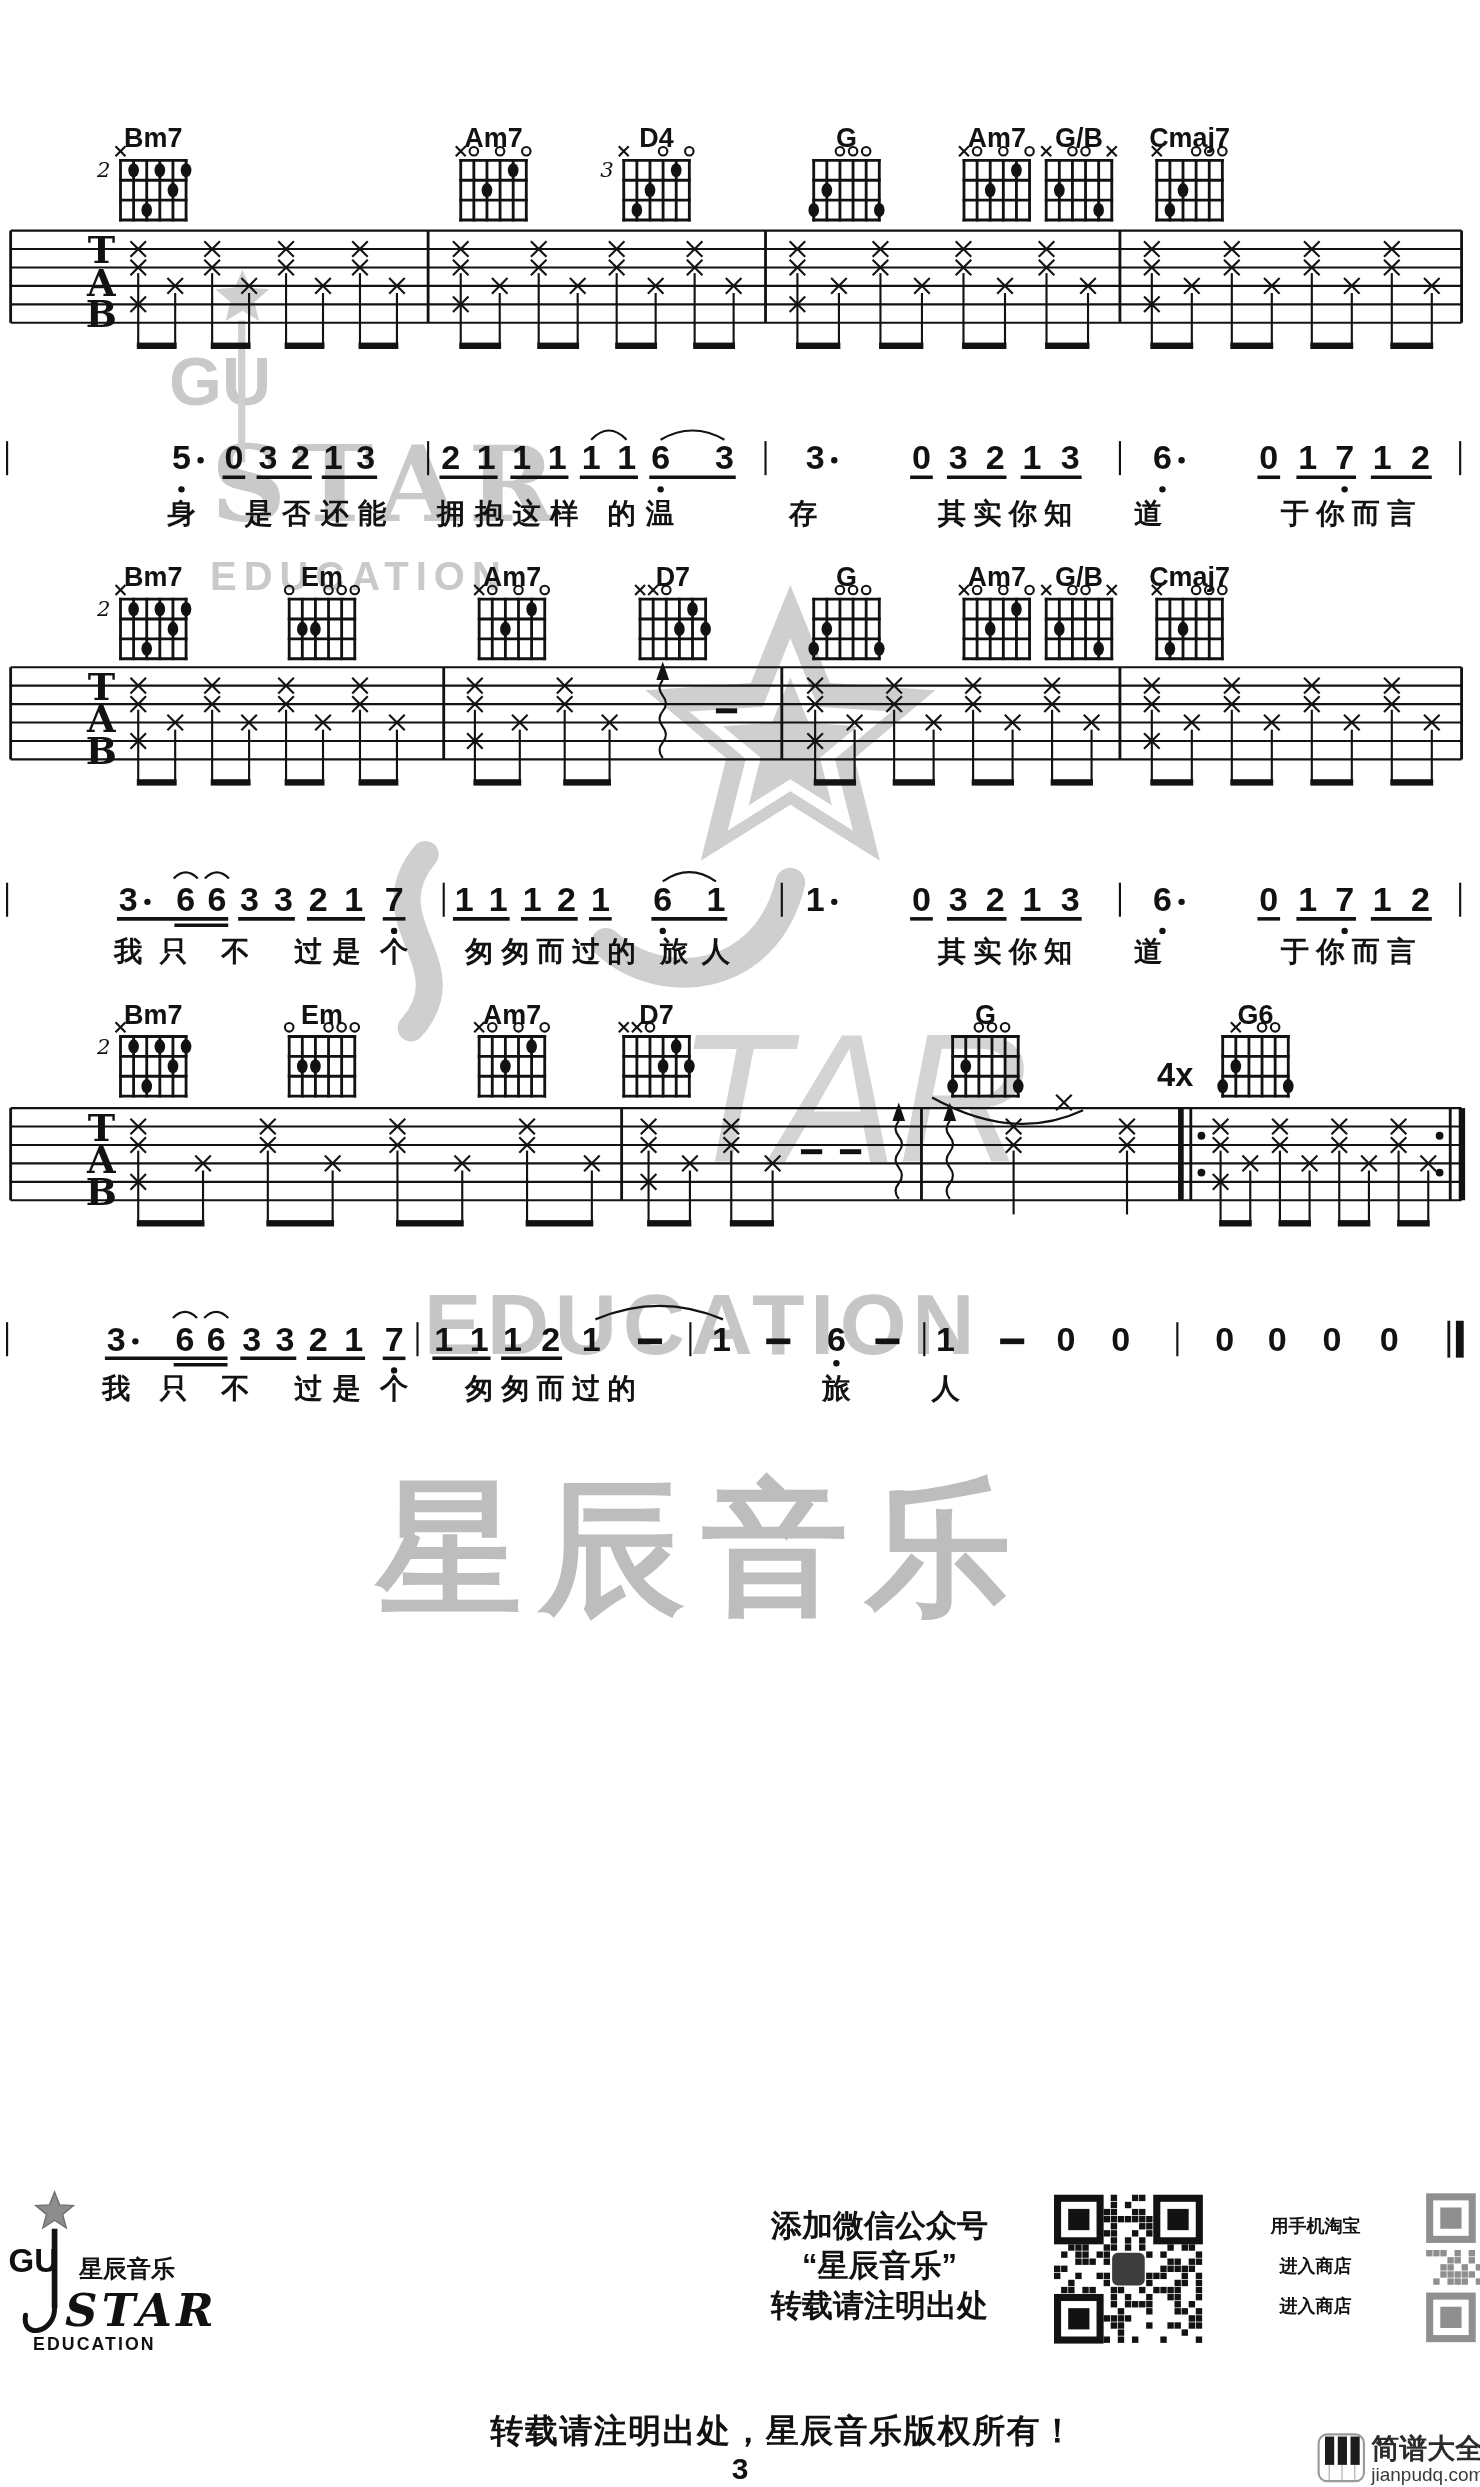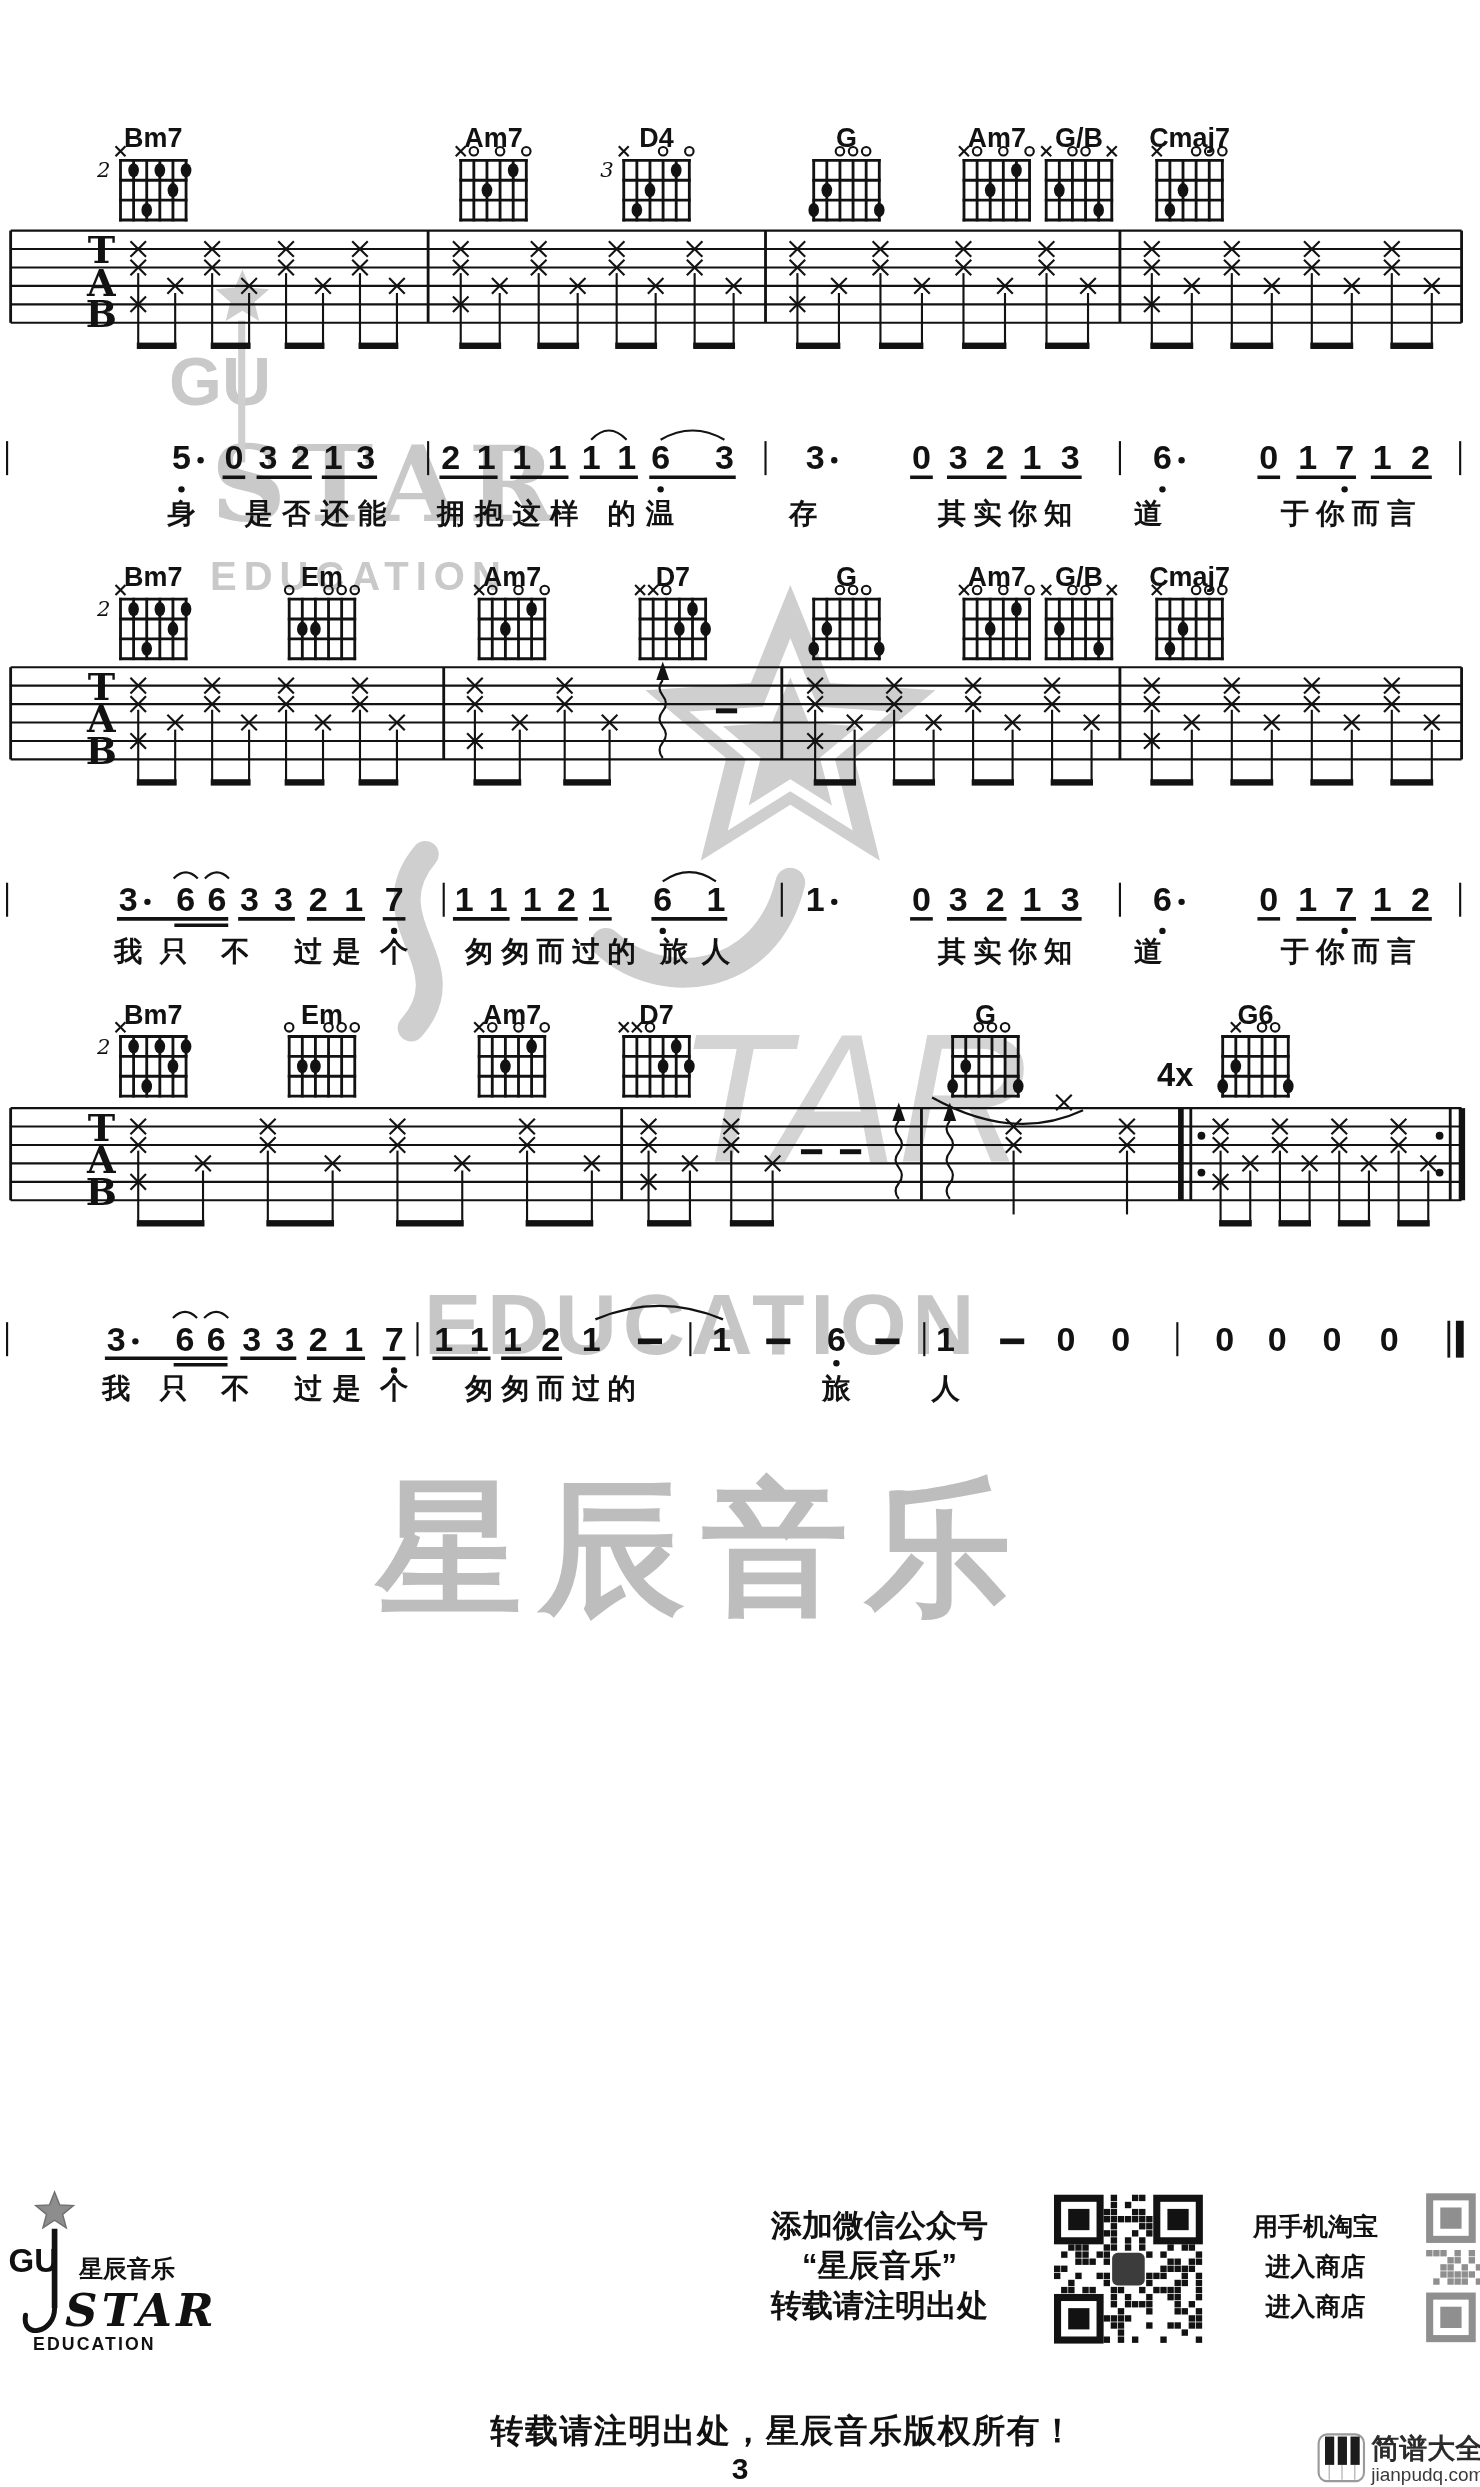--- a/index.html
+++ b/index.html
@@ -14,21 +14,21 @@
   #wm-brand{left:376px;top:1452px;font-size:146px;font-weight:700;letter-spacing:17px;color:#bdbdbd;}
   #music{position:absolute;left:0;top:0;z-index:2;pointer-events:none;}
   .txt{position:absolute;color:#111;white-space:nowrap;z-index:3;}
   #logo-gu{left:8.5px;top:2242px;font-size:33px;font-weight:700;}
   #logo-brand{left:79px;top:2253px;font-size:24px;font-weight:700;}
   #logo-star{left:65px;top:2284px;font-size:45px;font-weight:700;font-family:"DejaVu Serif",serif;font-style:italic;letter-spacing:4.3px;}
   #logo-edu{left:33px;top:2334px;font-size:17.7px;font-weight:700;letter-spacing:2.1px;}
   .wechat{left:752px;top:2206px;width:255px;text-align:center;}
   .wechat div{font-size:31px;font-weight:700;line-height:40px;}
   .taobao{left:1232px;top:2206px;width:167px;text-align:center;}
-  .taobao div{font-size:25px;font-weight:700;line-height:40px;}
+  .taobao div{font-size:18px;font-weight:700;line-height:40px;}
   #footer-notice{left:43px;top:2409px;width:1480px;text-align:center;font-size:33px;font-weight:700;letter-spacing:1.4px;}
   #page-num{left:0;top:2452px;width:1480px;text-align:center;font-size:30px;font-weight:700;}
   .jianpu{left:1317px;top:2433px;z-index:3;position:absolute;display:flex;align-items:flex-start;}
   #jianpu-name{font-size:28px;font-weight:700;color:#2b2b2b;line-height:31px;}
   #jianpu-url{font-size:19px;color:#3a3a3a;line-height:21px;}
 </style>
 </head>
 <body>
 
 <div class="page">

